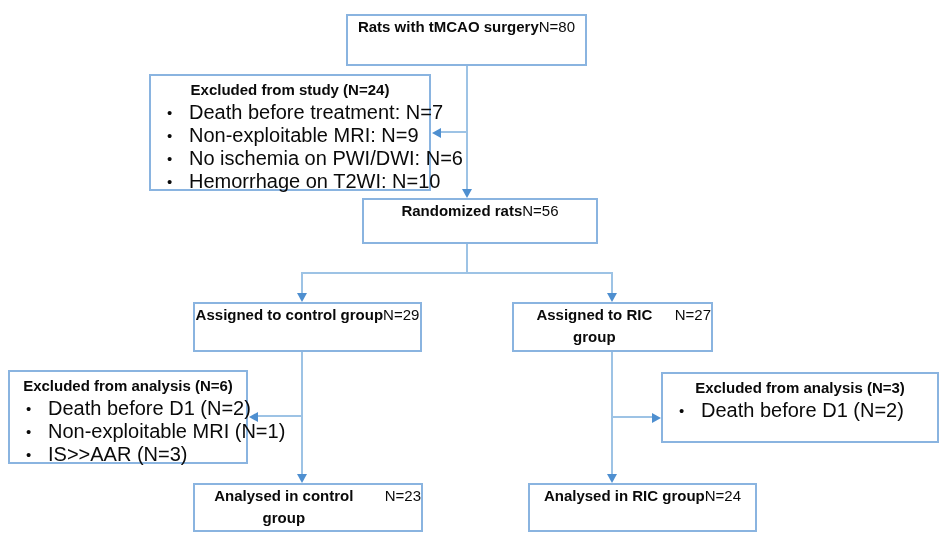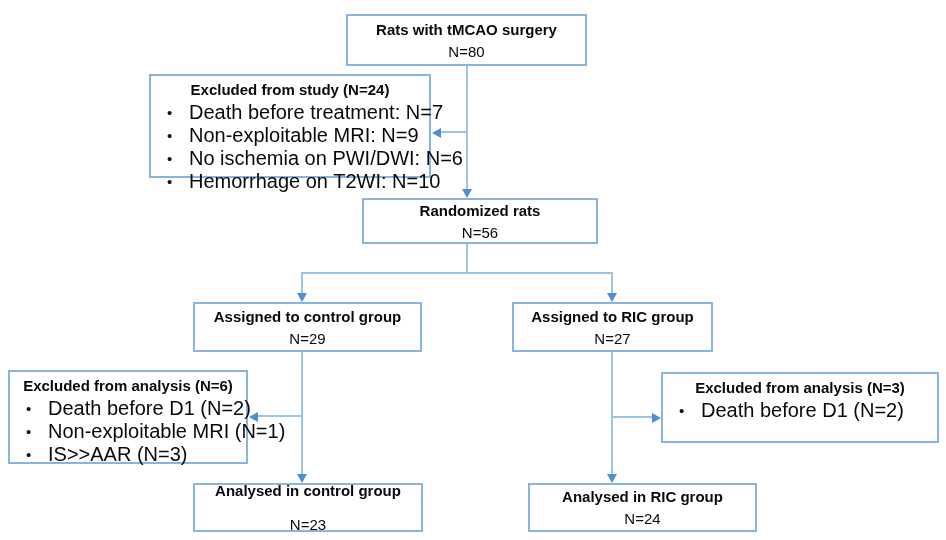--- a/index.html
+++ b/index.html
@@ -16,21 +16,21 @@
     background:#ffffff;
     border:2px solid #8ab4e0;
     box-sizing:border-box;
   }
   .box .title {
     font-weight:bold;
     font-size:15px;
     line-height:22px;
     text-align:center;
   }
-  .simple { display:flex; flex-direction:column; justify-content:center; }
+  .simple { display:flex; flex-direction:row; justify-content:center; }
   .simple .count {
     font-size:15px;
     line-height:21px;
     text-align:center;
   }
   .bulletbox { padding-top:2px; }
   .bulletbox .title { line-height:23px; }
   .bulletbox ul {
     margin:0; padding:0 0 0 14px;
     list-style:none;
@@ -92,21 +92,21 @@
   <div class="arrow down" style="left:297px; top:474px;"></div>
   <div class="arrow left" style="left:249px; top:412px;"></div>
   <div class="arrow down" style="left:607px; top:474px;"></div>
   <div class="arrow right" style="left:652px; top:413px;"></div>
 
   <div class="box simple" style="left:346px; top:14px; width:241px; height:52px;">
     <div class="title">Rats with tMCAO surgery</div>
     <div class="count">N=80</div>
   </div>
 
-  <div class="box bulletbox" style="left:149px; top:74px; width:282px; height:104px;">
+  <div class="box bulletbox" style="left:149px; top:74px; width:282px; height:117px;">
     <div class="title">Excluded from study (N=24)</div>
     <ul>
       <li><span>Death before treatment: N=7</span></li>
       <li><span>Non-exploitable MRI: N=9</span></li>
       <li><span>No ischemia on PWI/DWI: N=6</span></li>
       <li><span>Hemorrhage on T2WI: N=10</span></li>
     </ul>
   </div>
 
   <div class="box simple" style="left:346px; top:198px; width:236px; height:46px;margin-left:16px;">

